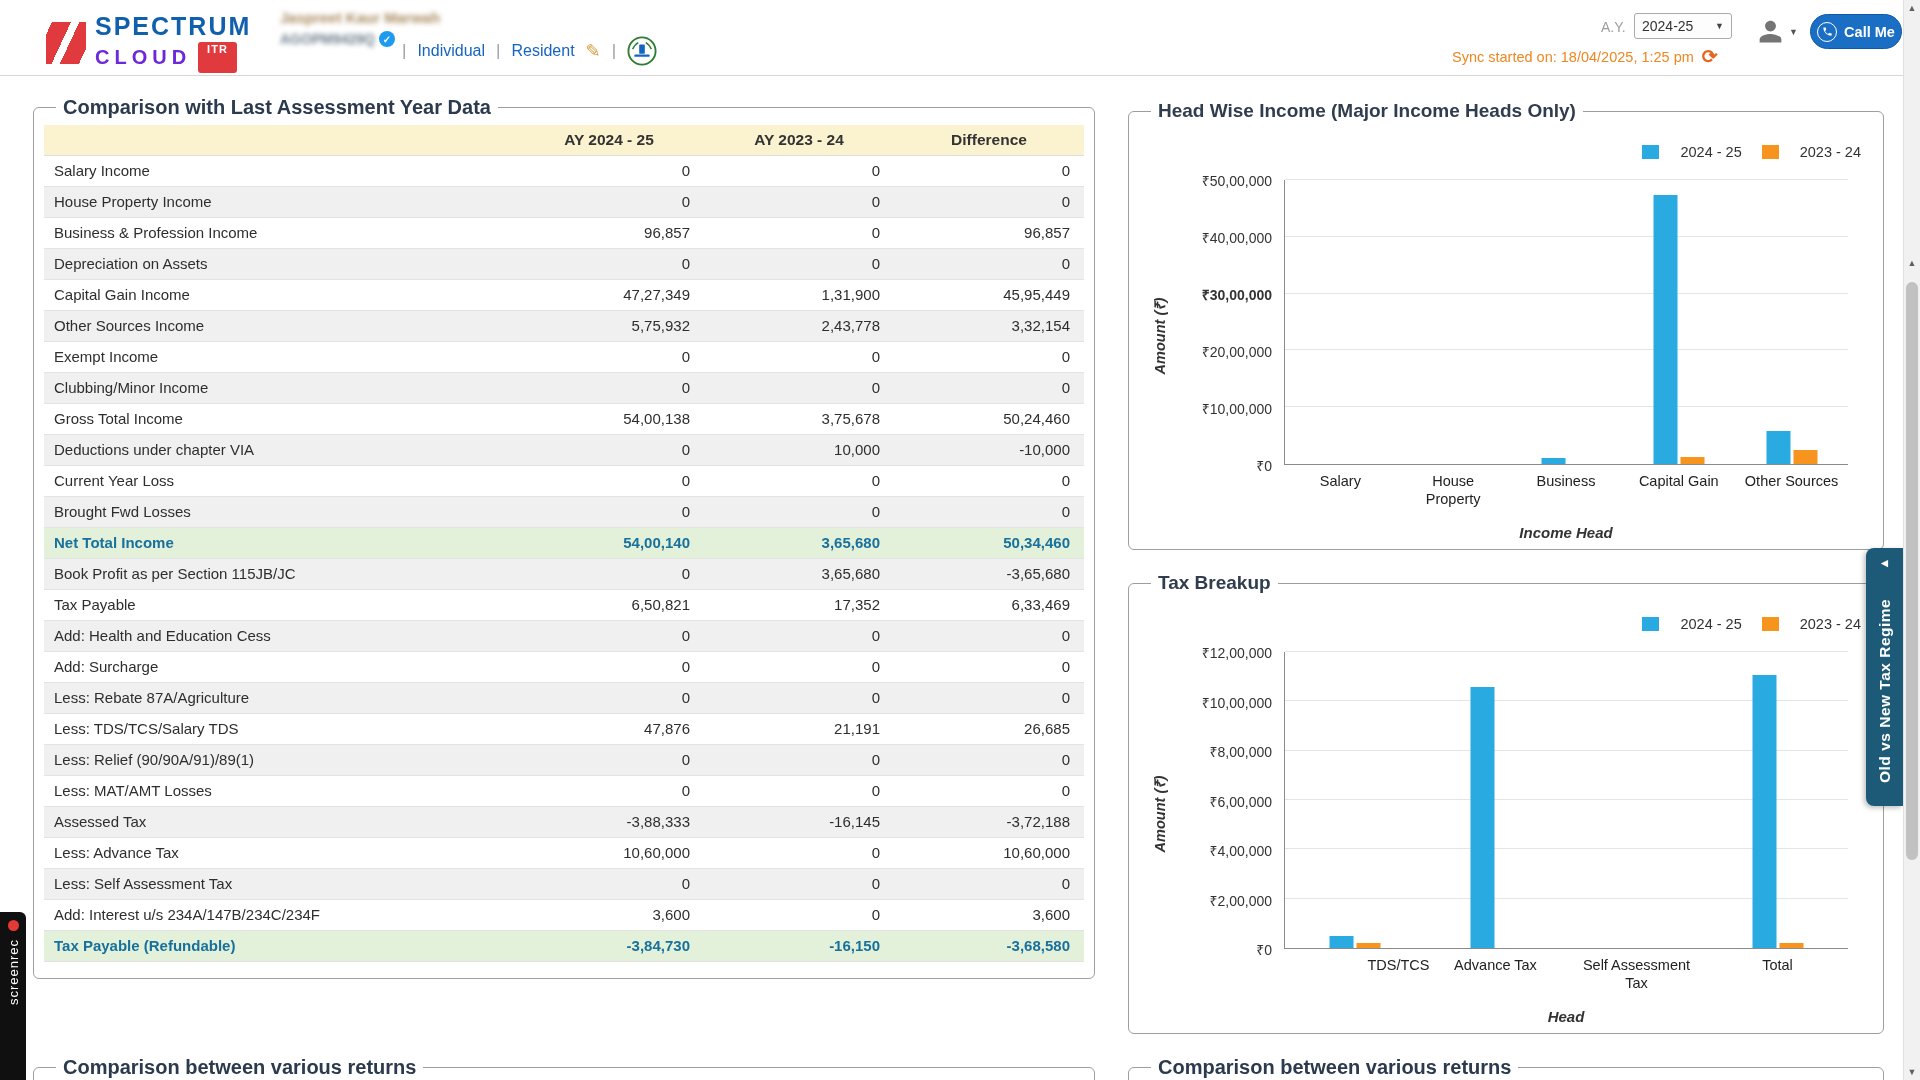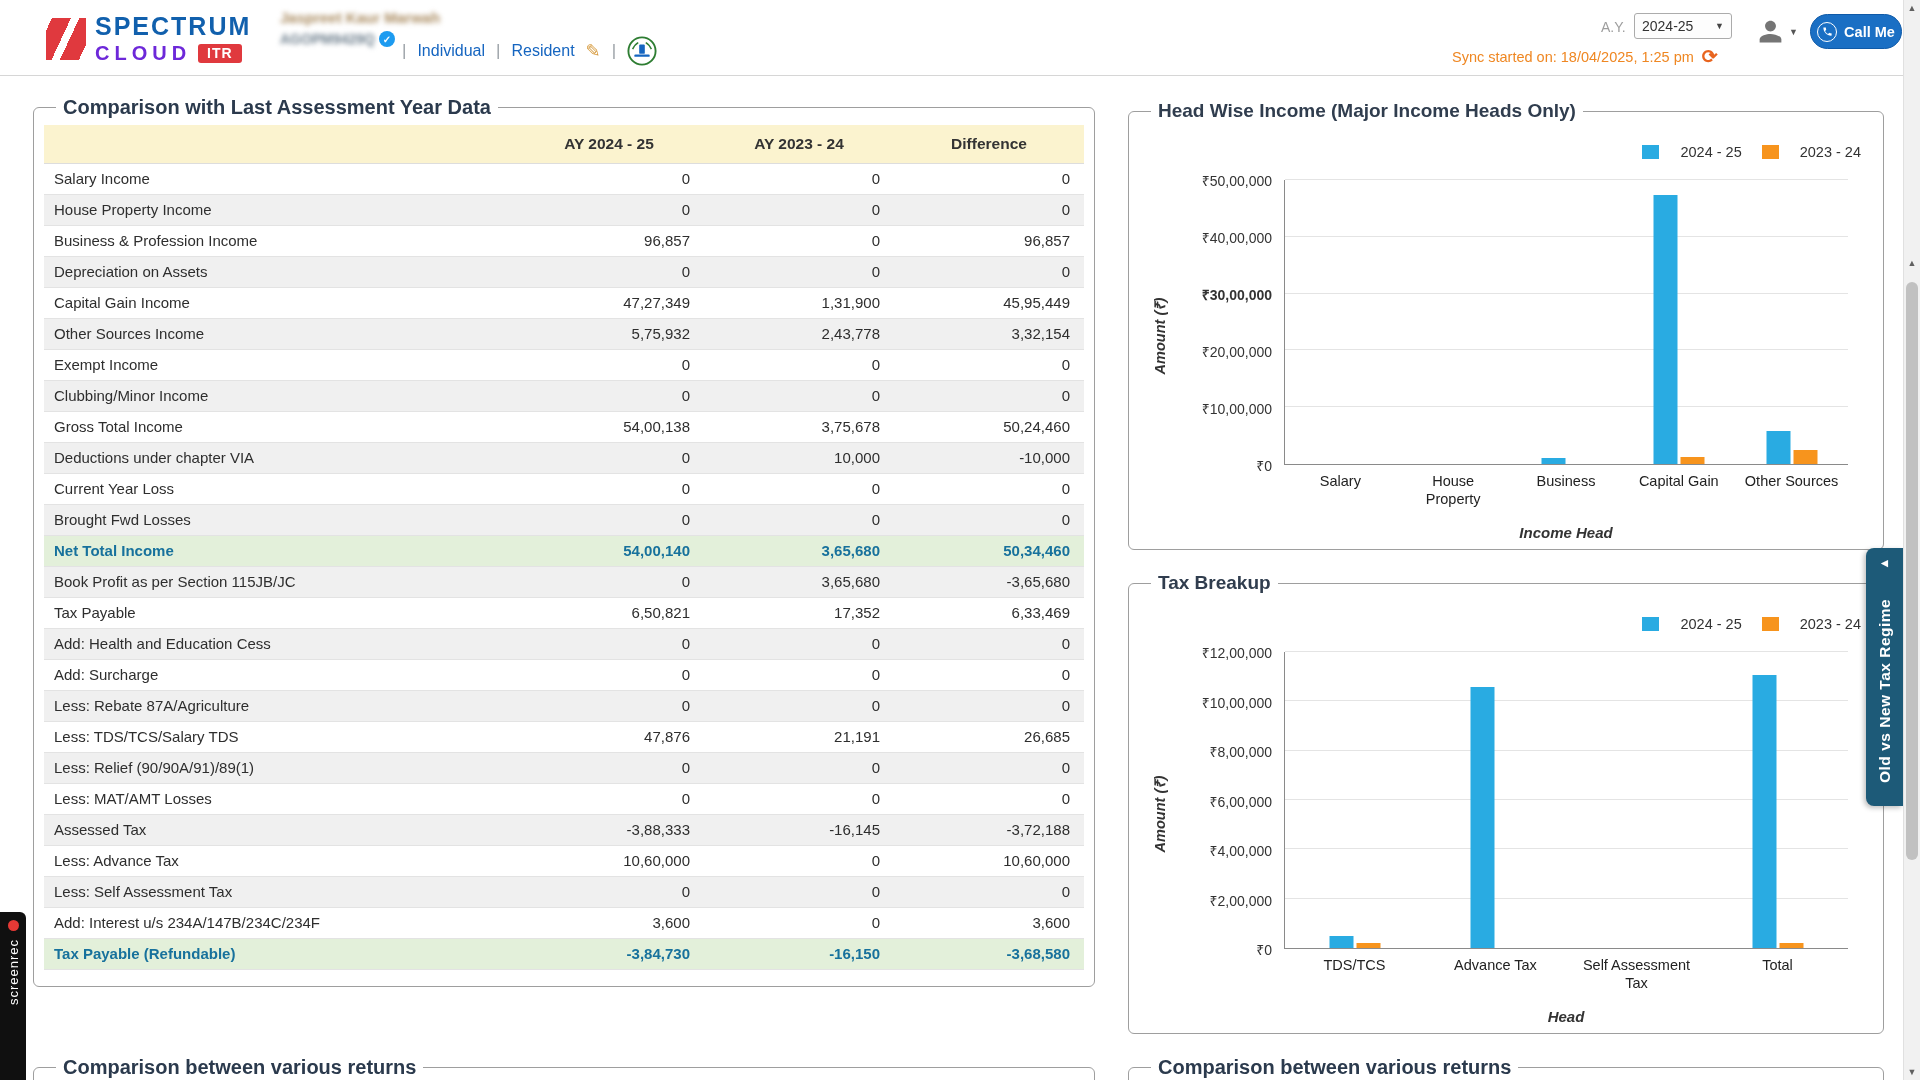--- a/index.html
+++ b/index.html
@@ -8,22 +8,22 @@
 
   
   .header { position:absolute; left:0; top:0; width:1920px; height:76px; background:#fff;
     border-bottom:1px solid #d6d6d6; z-index:5; }
   .logo { position:absolute; left:46px; top:12px; display:flex; align-items:center; gap:9px; }
   .logo-mark { width:40px; height:42px;
     background:linear-gradient(115deg,#fff 10%,#E0393E 10% 42%,#fff 42% 56%,#E0393E 56% 88%,#fff 88%); }
   .logo-line1 { color:#1160ad; font-weight:bold; font-size:25px; letter-spacing:2px; }
   .logo-line2 { display:flex; align-items:center; gap:7px; margin-top:1px; }
   .logo-cloud { color:#6d28d9; font-weight:bold; font-size:20px; letter-spacing:5px; }
-  .itr-badge { background:#E0393E; color:#fff; font-weight:bold; font-size:14px;
-    padding:1px 9px 2px; border-radius:3px; letter-spacing:1px; }
+  .itr-badge { background:#E0393E; color:#fff; font-weight:bold; font-size:11px;
+    padding:1px 9px 18px; border-radius:3px; letter-spacing:1px; }
   .client-block { position:absolute; left:280px; top:9px; }
   .client-name { font-size:15px; font-weight:bold; color:#a98a5e; }
   .client-pan { margin-top:5px; display:flex; align-items:center; gap:4px; }
   .client-pan .pan-text { font-size:14px; font-weight:bold; color:#6e7f8d; }
   .blurred { filter:blur(2.6px); }
   .verify-badge { width:16px; height:16px; border-radius:50%; background:#1d9bf0; color:#fff;
     font-size:10px; display:inline-flex; align-items:center; justify-content:center; font-weight:bold; }
   .meta-row { position:absolute; left:402px; top:36px; display:flex; align-items:center; gap:11px; font-size:16px; }
   .sep { color:#9aa0a6; font-size:17px; }
   .client-type, .client-res { color:#1565c0; font-size:16px; }
@@ -52,21 +52,21 @@
   .panel-chart1 { left:1128px; top:100px; width:756px; height:450px; padding:0; }
   .panel-chart2 { left:1128px; top:572px; width:756px; height:462px; padding:0; }
   fieldset.chart-panel legend { font-size:19px; color:#303d4e; }
   .panel-bottom-left { left:33px; top:1056px; width:1062px; height:60px; }
   .panel-bottom-left legend { margin-left:58px; font-size:19px; }
   .panel-bottom-right { left:1128px; top:1056px; width:756px; height:60px; }
   .panel-bottom-right legend { margin-left:16px; font-size:19px; }
 
   
   table.cmp { width:100%; border-collapse:collapse; table-layout:fixed; font-size:15px; }
-  table.cmp th { background:#fbf3cf; height:38px; font-weight:600; font-size:15.5px; color:#333;
+  table.cmp th { background:#fbf3cf; height:30px; font-weight:600; font-size:15.5px; color:#333;
     text-align:center; border-bottom:1px solid #ddd; }
   table.cmp td { height:31px; border-bottom:1px solid #e3e3e3; color:#2e2e2e; }
   table.cmp td.lbl { padding-left:10px; text-align:left; }
   table.cmp td.num { padding-right:14px; text-align:right; }
   table.cmp tr.even { background:#f0f0f0; }
   table.cmp tr.hl { background:#e3f0da !important; }
   table.cmp tr.hl td { color:#17719c; font-weight:bold; }
 
   
   .chart { position:absolute; inset:0; }
@@ -462,21 +462,21 @@
           <div class="bar-group" style="left: 62.5%;">
             <div class="bar" style="background: rgb(41, 171, 226); height: 0px;"></div>
             <div class="bar" style="background: rgb(247, 148, 29); height: 0px;"></div>
           </div>
           <div class="bar-group" style="left: 87.5%;">
             <div class="bar" style="background: rgb(41, 171, 226); height: 273px;"></div>
             <div class="bar" style="background: rgb(247, 148, 29); height: 5px;"></div>
           </div>
         </div>
       <div class="xticks">
-          <div class="xtick" style="left: 12.5%;">TDS/TCS</div>
+          <div class="xtick" style="left: 12.5%; text-align: right;">TDS/TCS</div>
           <div class="xtick" style="left: 37.5%;">Advance Tax</div>
           <div class="xtick" style="left: 62.5%;">Self Assessment
 Tax</div>
           <div class="xtick" style="left: 87.5%;">Total</div>
         </div>
     </div>
     <div class="xlabel">Head</div>
   </div>
 </fieldset>
 

